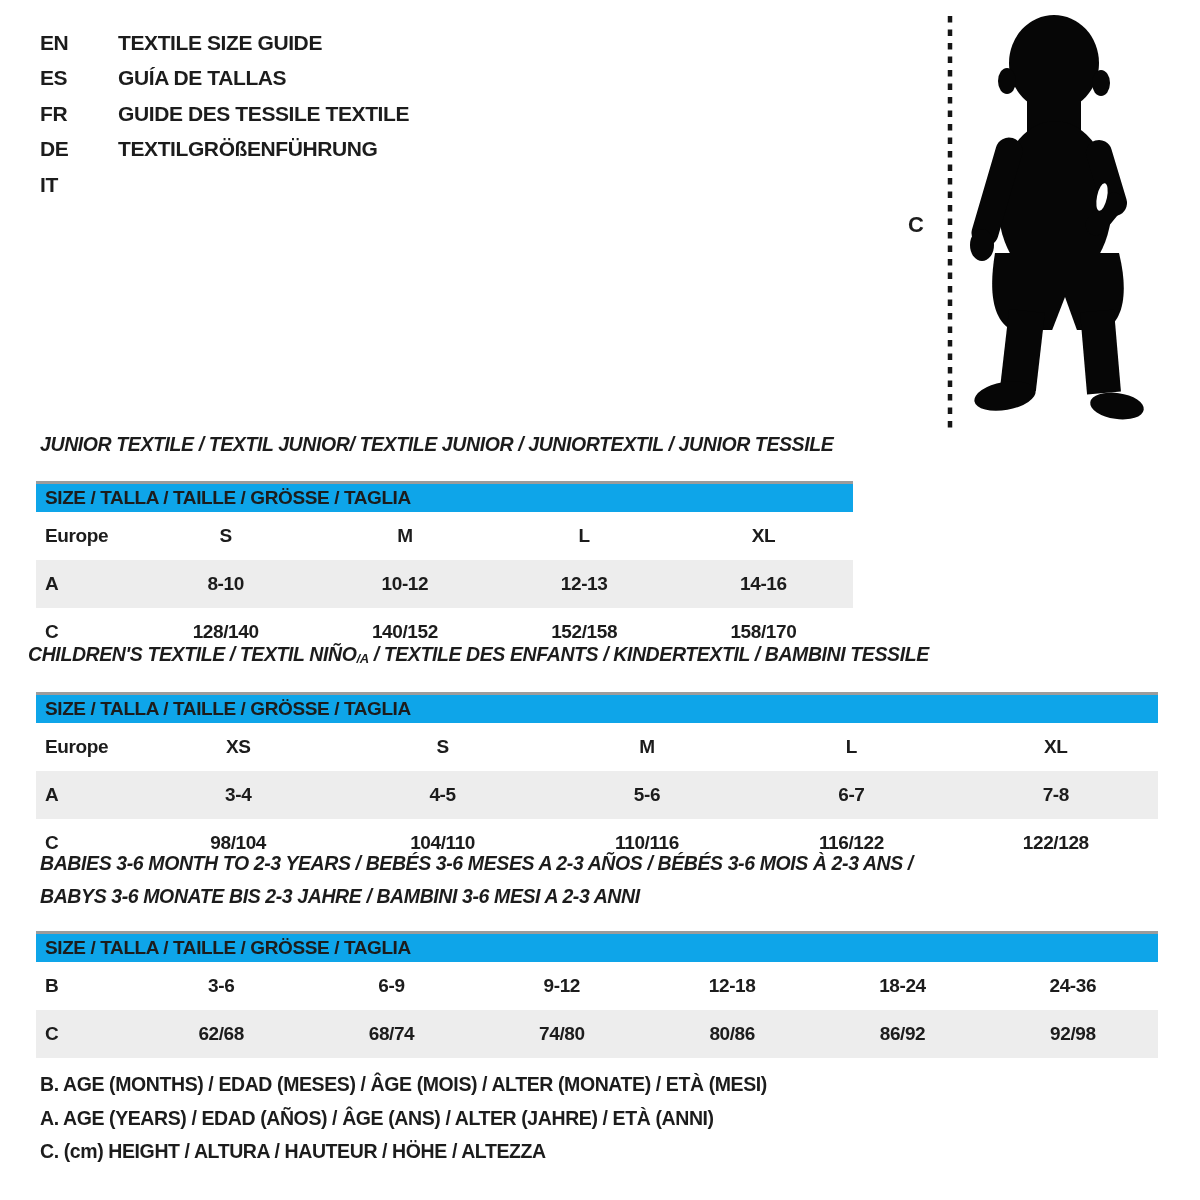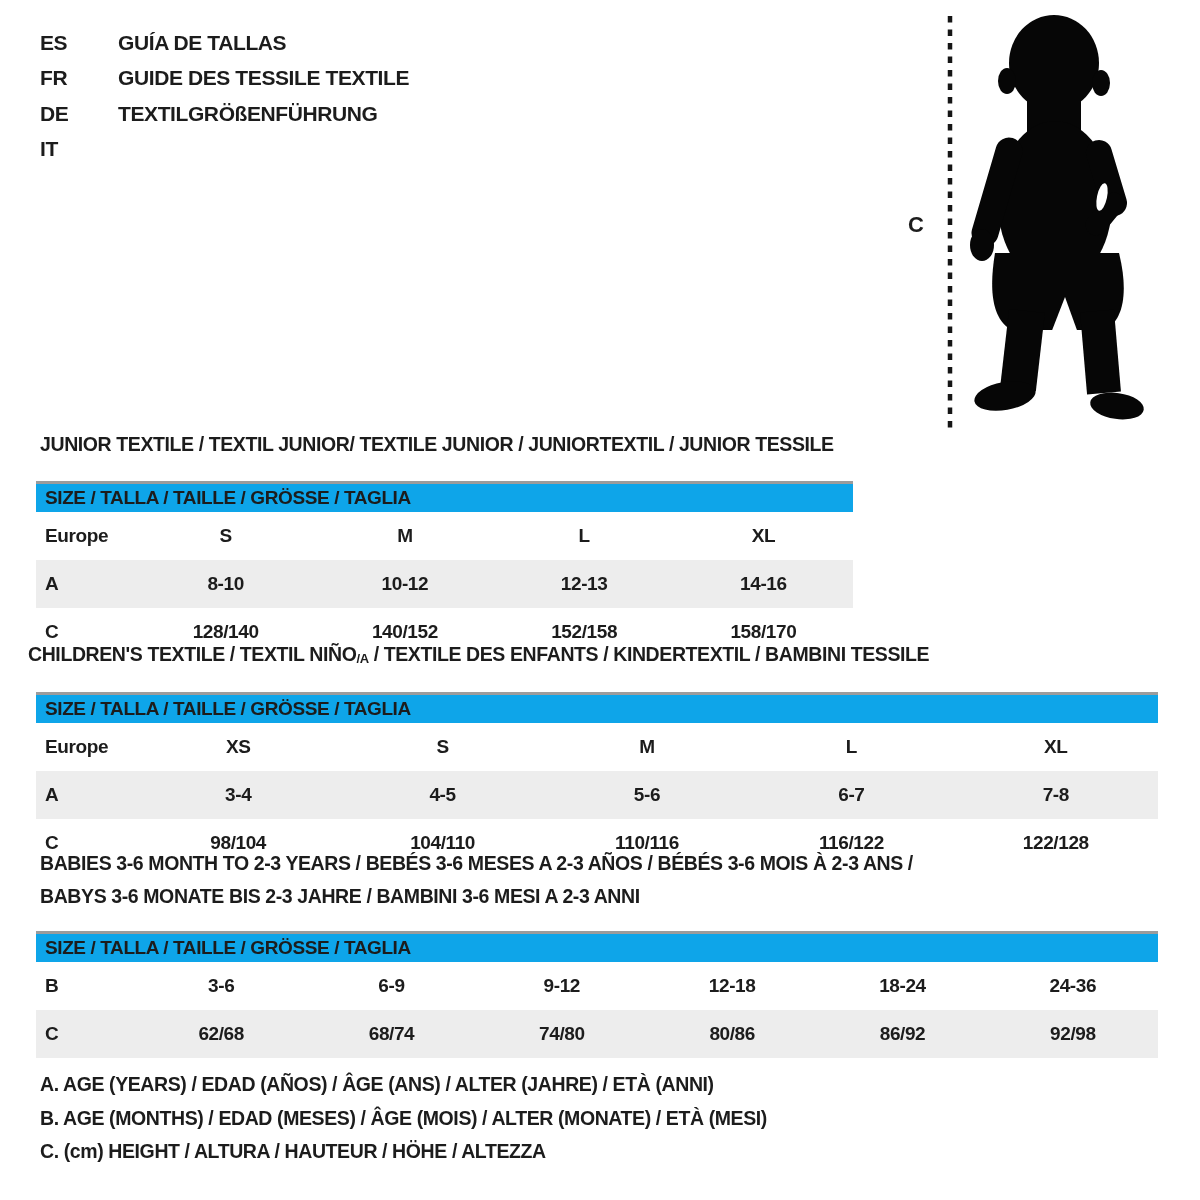--- a/index.html
+++ b/index.html
@@ -15,21 +15,21 @@
   
   .lang-list { position:absolute; left:40px; top:25px; }
   .lang-row { display:flex; align-items:center; height:35.5px; font-size:21px; }
   .lang-code { width:78px; }
 
   
   .figure { position:absolute; left:900px; top:8px; width:300px; height:432px; }
   .measure-label { position:absolute; left:8px; top:204px; font-size:22px; }
 
   
-  .section-title { position:absolute; font-size:19.5px; white-space:nowrap; }
+  .section-title { position:absolute; font-size:19.5px; white-space:nowrap;font-style:italic; }
   .small-suffix { font-size:13px; position:relative; top:2px; }
 
   
   .table { position:absolute; }
   .thead {
     height:31px; background:#0ea5e9; border-top:3px solid #9c9c9c;
     display:flex; align-items:center; padding-left:9px; font-size:19px;
   }
   .trow { display:grid; align-items:center; height:48px; font-size:19px; }
   .cols4 { grid-template-columns:100px repeat(4,1fr); }
@@ -48,20 +48,24 @@
 
   
   .footnotes { position:absolute; left:40px; top:1068px; font-size:19.5px; line-height:33.5px; }
 </style>
 </head>
 <body>
 
 <div>
 
   <div class="lang-list">
+    <div class="lang-row">
+      <span class="lang-code">EN</span>
+      <span class="lang-label">TEXTILE SIZE GUIDE</span>
+    </div>
     <div class="lang-row">
       <span class="lang-code">ES</span>
       <span class="lang-label">GUÍA DE TALLAS</span>
     </div>
     <div class="lang-row">
       <span class="lang-code">FR</span>
       <span class="lang-label">GUIDE DES TESSILE TEXTILE</span>
     </div>
     <div class="lang-row">
       <span class="lang-code">DE</span>
@@ -172,18 +176,18 @@
       <span class="tcell">62/68</span>
       <span class="tcell">68/74</span>
       <span class="tcell">74/80</span>
       <span class="tcell">80/86</span>
       <span class="tcell">86/92</span>
       <span class="tcell">92/98</span>
     </div>
   </div>
 
   <div class="footnotes">
+    <div>B. AGE (MONTHS) / EDAD (MESES) / ÂGE (MOIS) / ALTER (MONATE) / ETÀ (MESI)</div>
     <div>A. AGE (YEARS) / EDAD (AÑOS) / ÂGE (ANS) / ALTER (JAHRE) / ETÀ (ANNI)</div>
-    <div>B. AGE (MONTHS) / EDAD (MESES) / ÂGE (MOIS) / ALTER (MONATE) / ETÀ (MESI)</div>
     <div>C. (cm) HEIGHT / ALTURA / HAUTEUR / HÖHE / ALTEZZA</div>
   </div>
 
 </div>
 
 </body></html>

